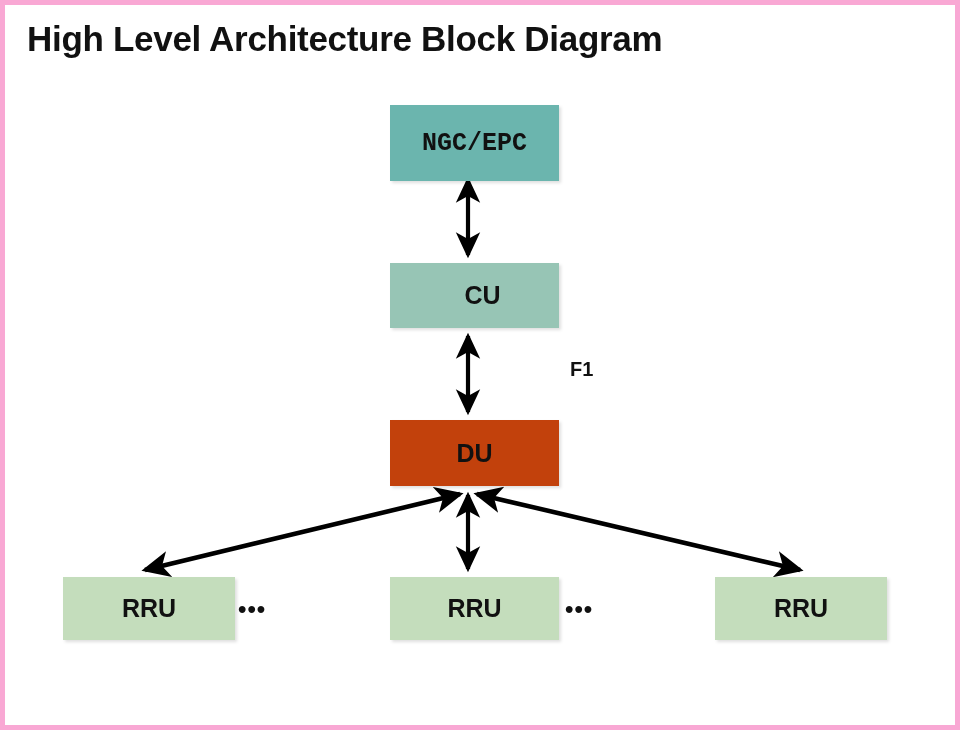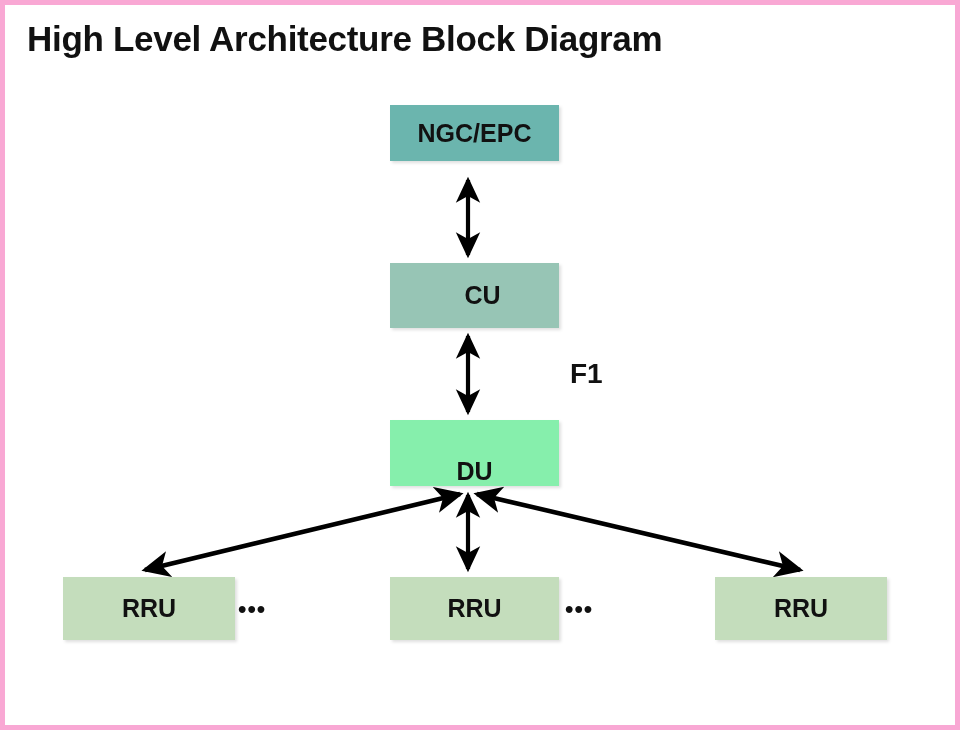--- a/index.html
+++ b/index.html
@@ -40,21 +40,21 @@
     position: absolute;
     display: flex;
     align-items: center;
     justify-content: center;
     font-size: 25px;
     font-weight: bold;
     color: #111111;
     box-shadow: 2px 2px 3px rgba(0,0,0,0.13);
     box-sizing: border-box;
   }
-  #block-ngc  { left: 385px; top: 100px; width: 169px; height: 56px; }
+  #block-ngc  { left: 385px; top: 100px; width: 169px; height: 76px; font-family: Liberation Mono, monospace; }
   #block-cu   { left: 385px; top: 258px; width: 169px; height: 65px; padding-left: 16px; }
   #block-du   { left: 385px; top: 415px; width: 169px; height: 66px; }
   #block-rru-left   { left: 58px;  top: 572px; width: 172px; height: 63px; }
   #block-rru-middle { left: 385px; top: 572px; width: 169px; height: 63px; }
   #block-rru-right  { left: 710px; top: 572px; width: 172px; height: 63px; }
 
   
   .ellipsis {
     position: absolute;
     font-size: 24px;
@@ -62,21 +62,21 @@
     color: #111111;
     line-height: 1;
     letter-spacing: 1px;
   }
   #ellipsis-1 { left: 233px; top: 592px; }
   #ellipsis-2 { left: 560px; top: 592px; }
 
   
   .edge-label {
     position: absolute;
-    font-size: 28px;
+    font-size: 20px;
     font-weight: bold;
     color: #111111;
     white-space: nowrap;
   }
   #label-f1 { left: 565px; top: 353px; }
   #label-lower-layer-split { left: 642px; top: 491px; }
 
   
   #arrows {
     position: absolute;
@@ -146,21 +146,21 @@
   </svg>
 
   <div class="block" id="block-ngc" style="background:#6bb5ae;">
     <span>NGC/EPC</span>
   </div>
 
   <div class="block" id="block-cu" style="background:#97c5b5;">
     <span>CU</span>
   </div>
 
-  <div class="block" id="block-du" style="background:#86efac;align-items:flex-end;">
+  <div class="block" id="block-du" style="background:#c2410c;">
     <span>DU</span>
   </div>
 
   <div class="block" id="block-rru-left" style="background:#c4ddbc;">
     <span>RRU</span>
   </div>
 
   <div class="block" id="block-rru-middle" style="background:#c4ddbc;">
     <span>RRU</span>
   </div>

